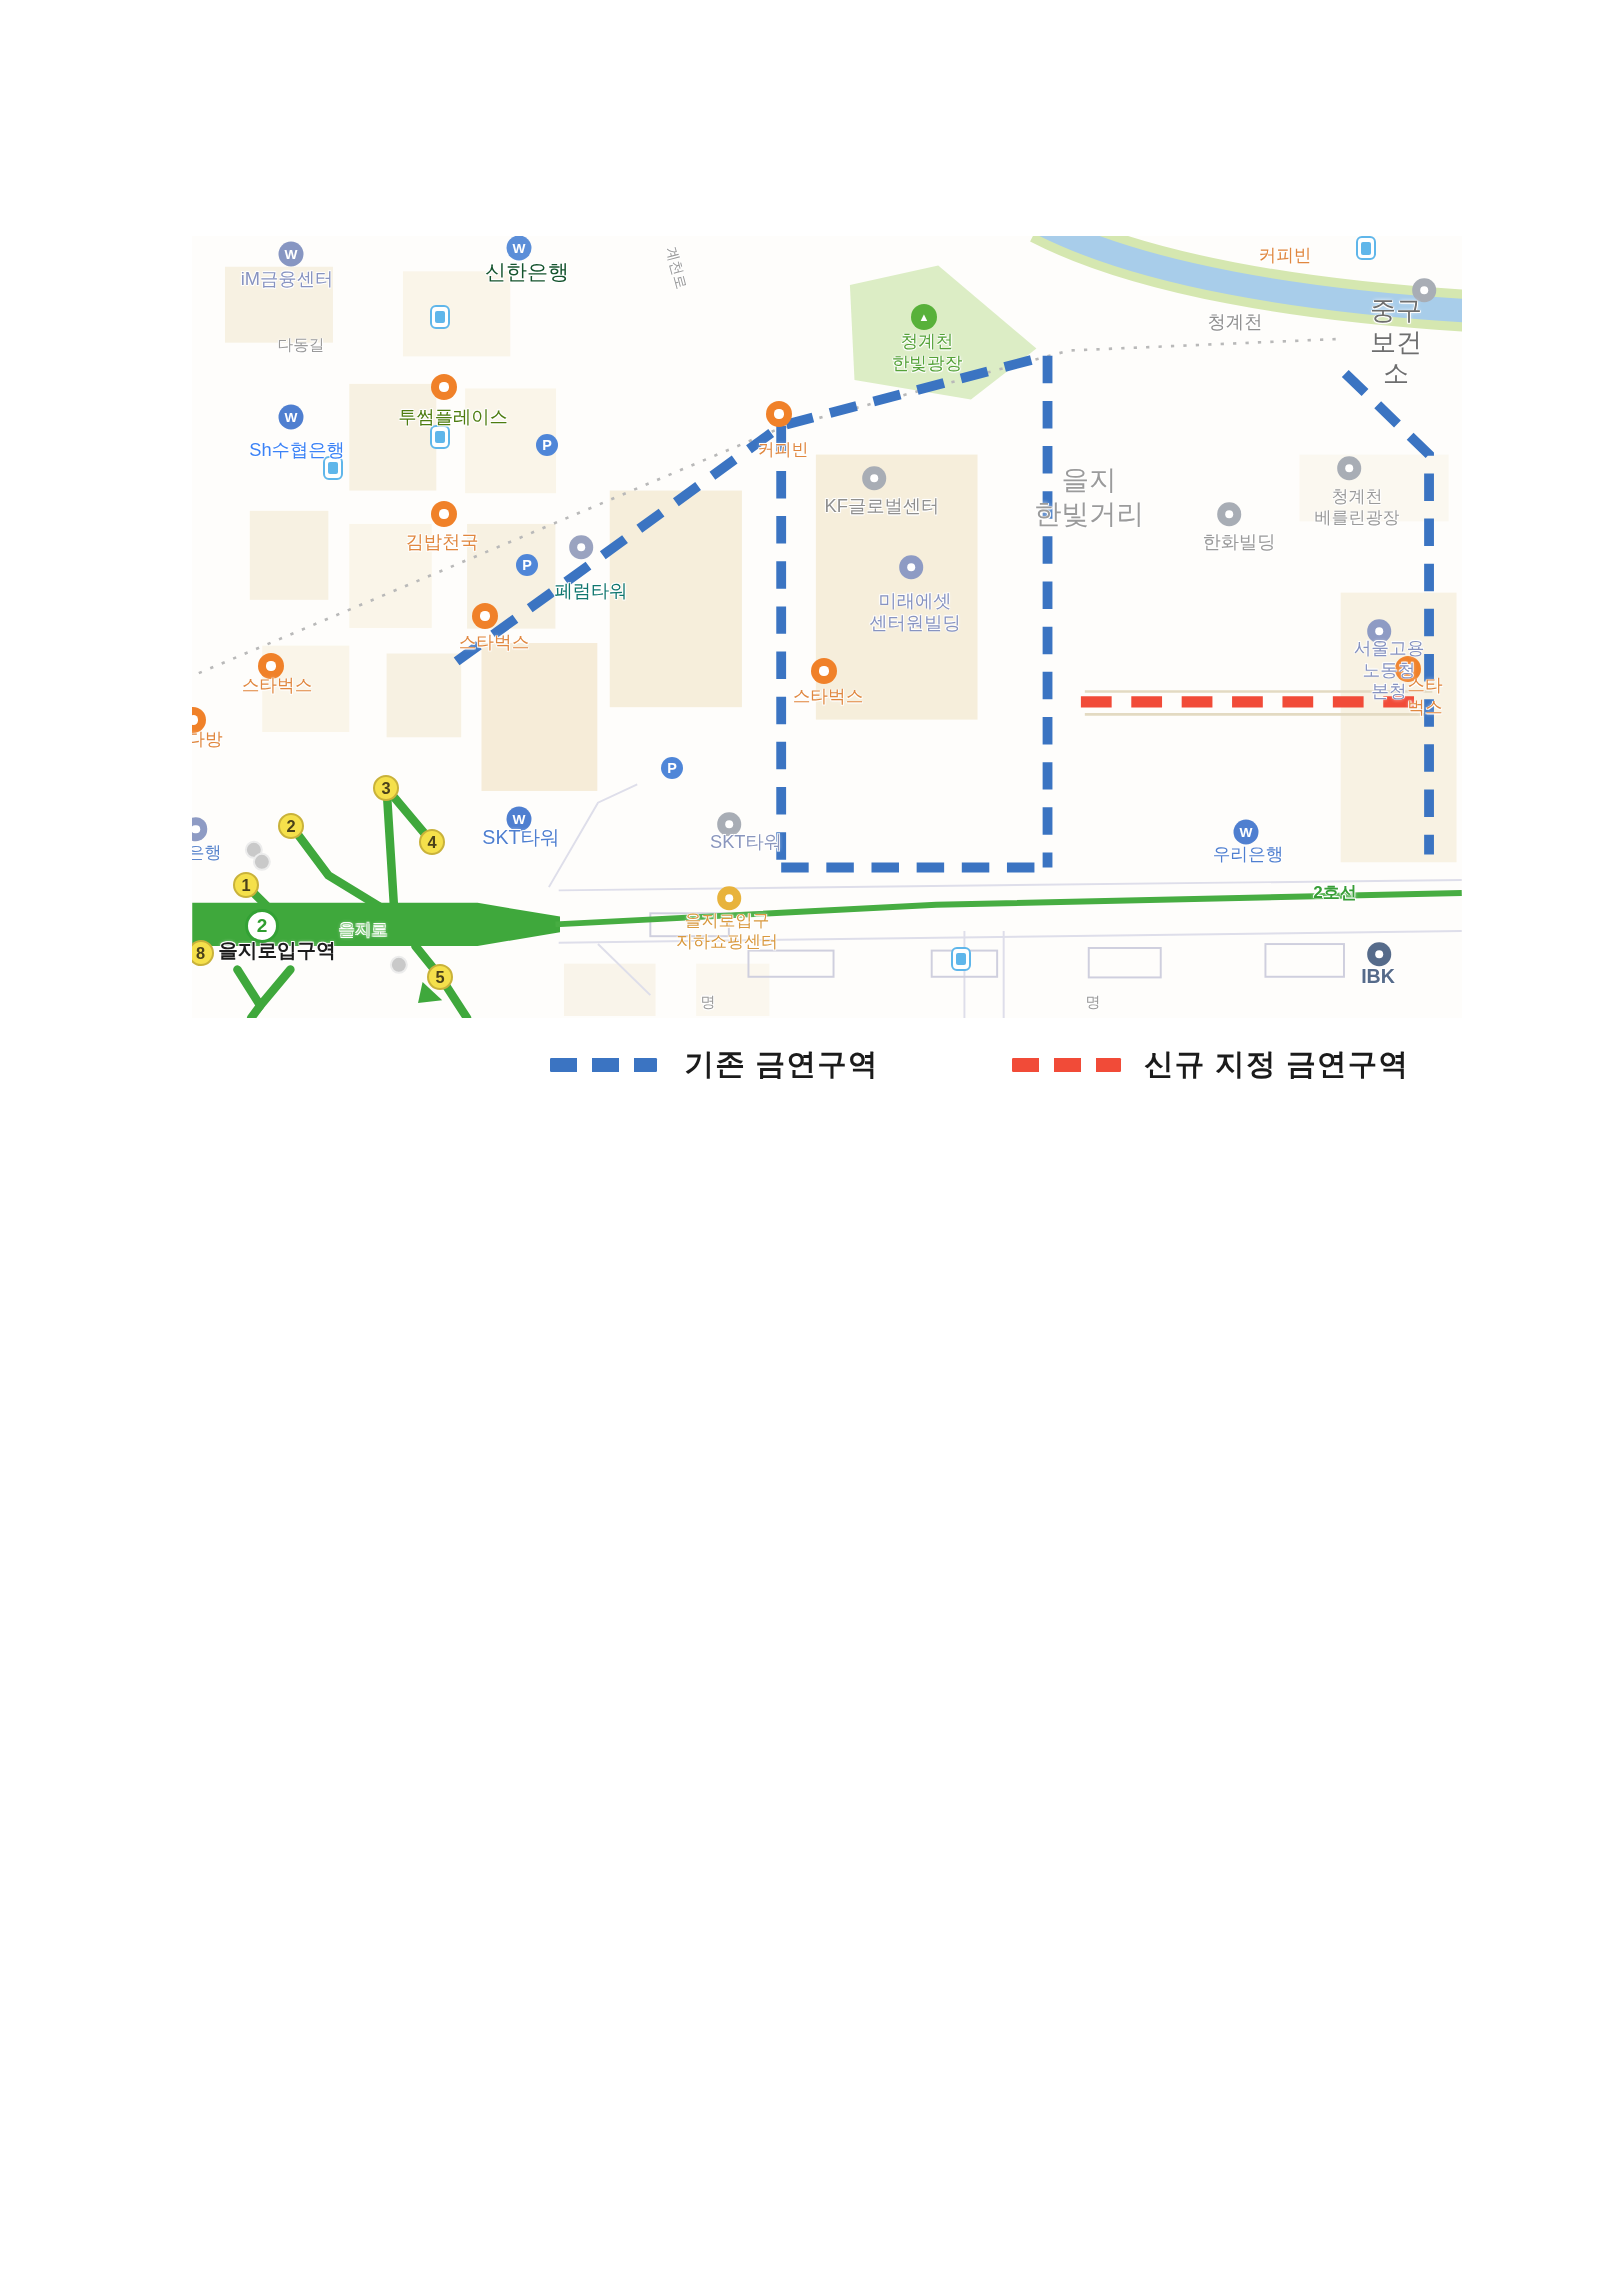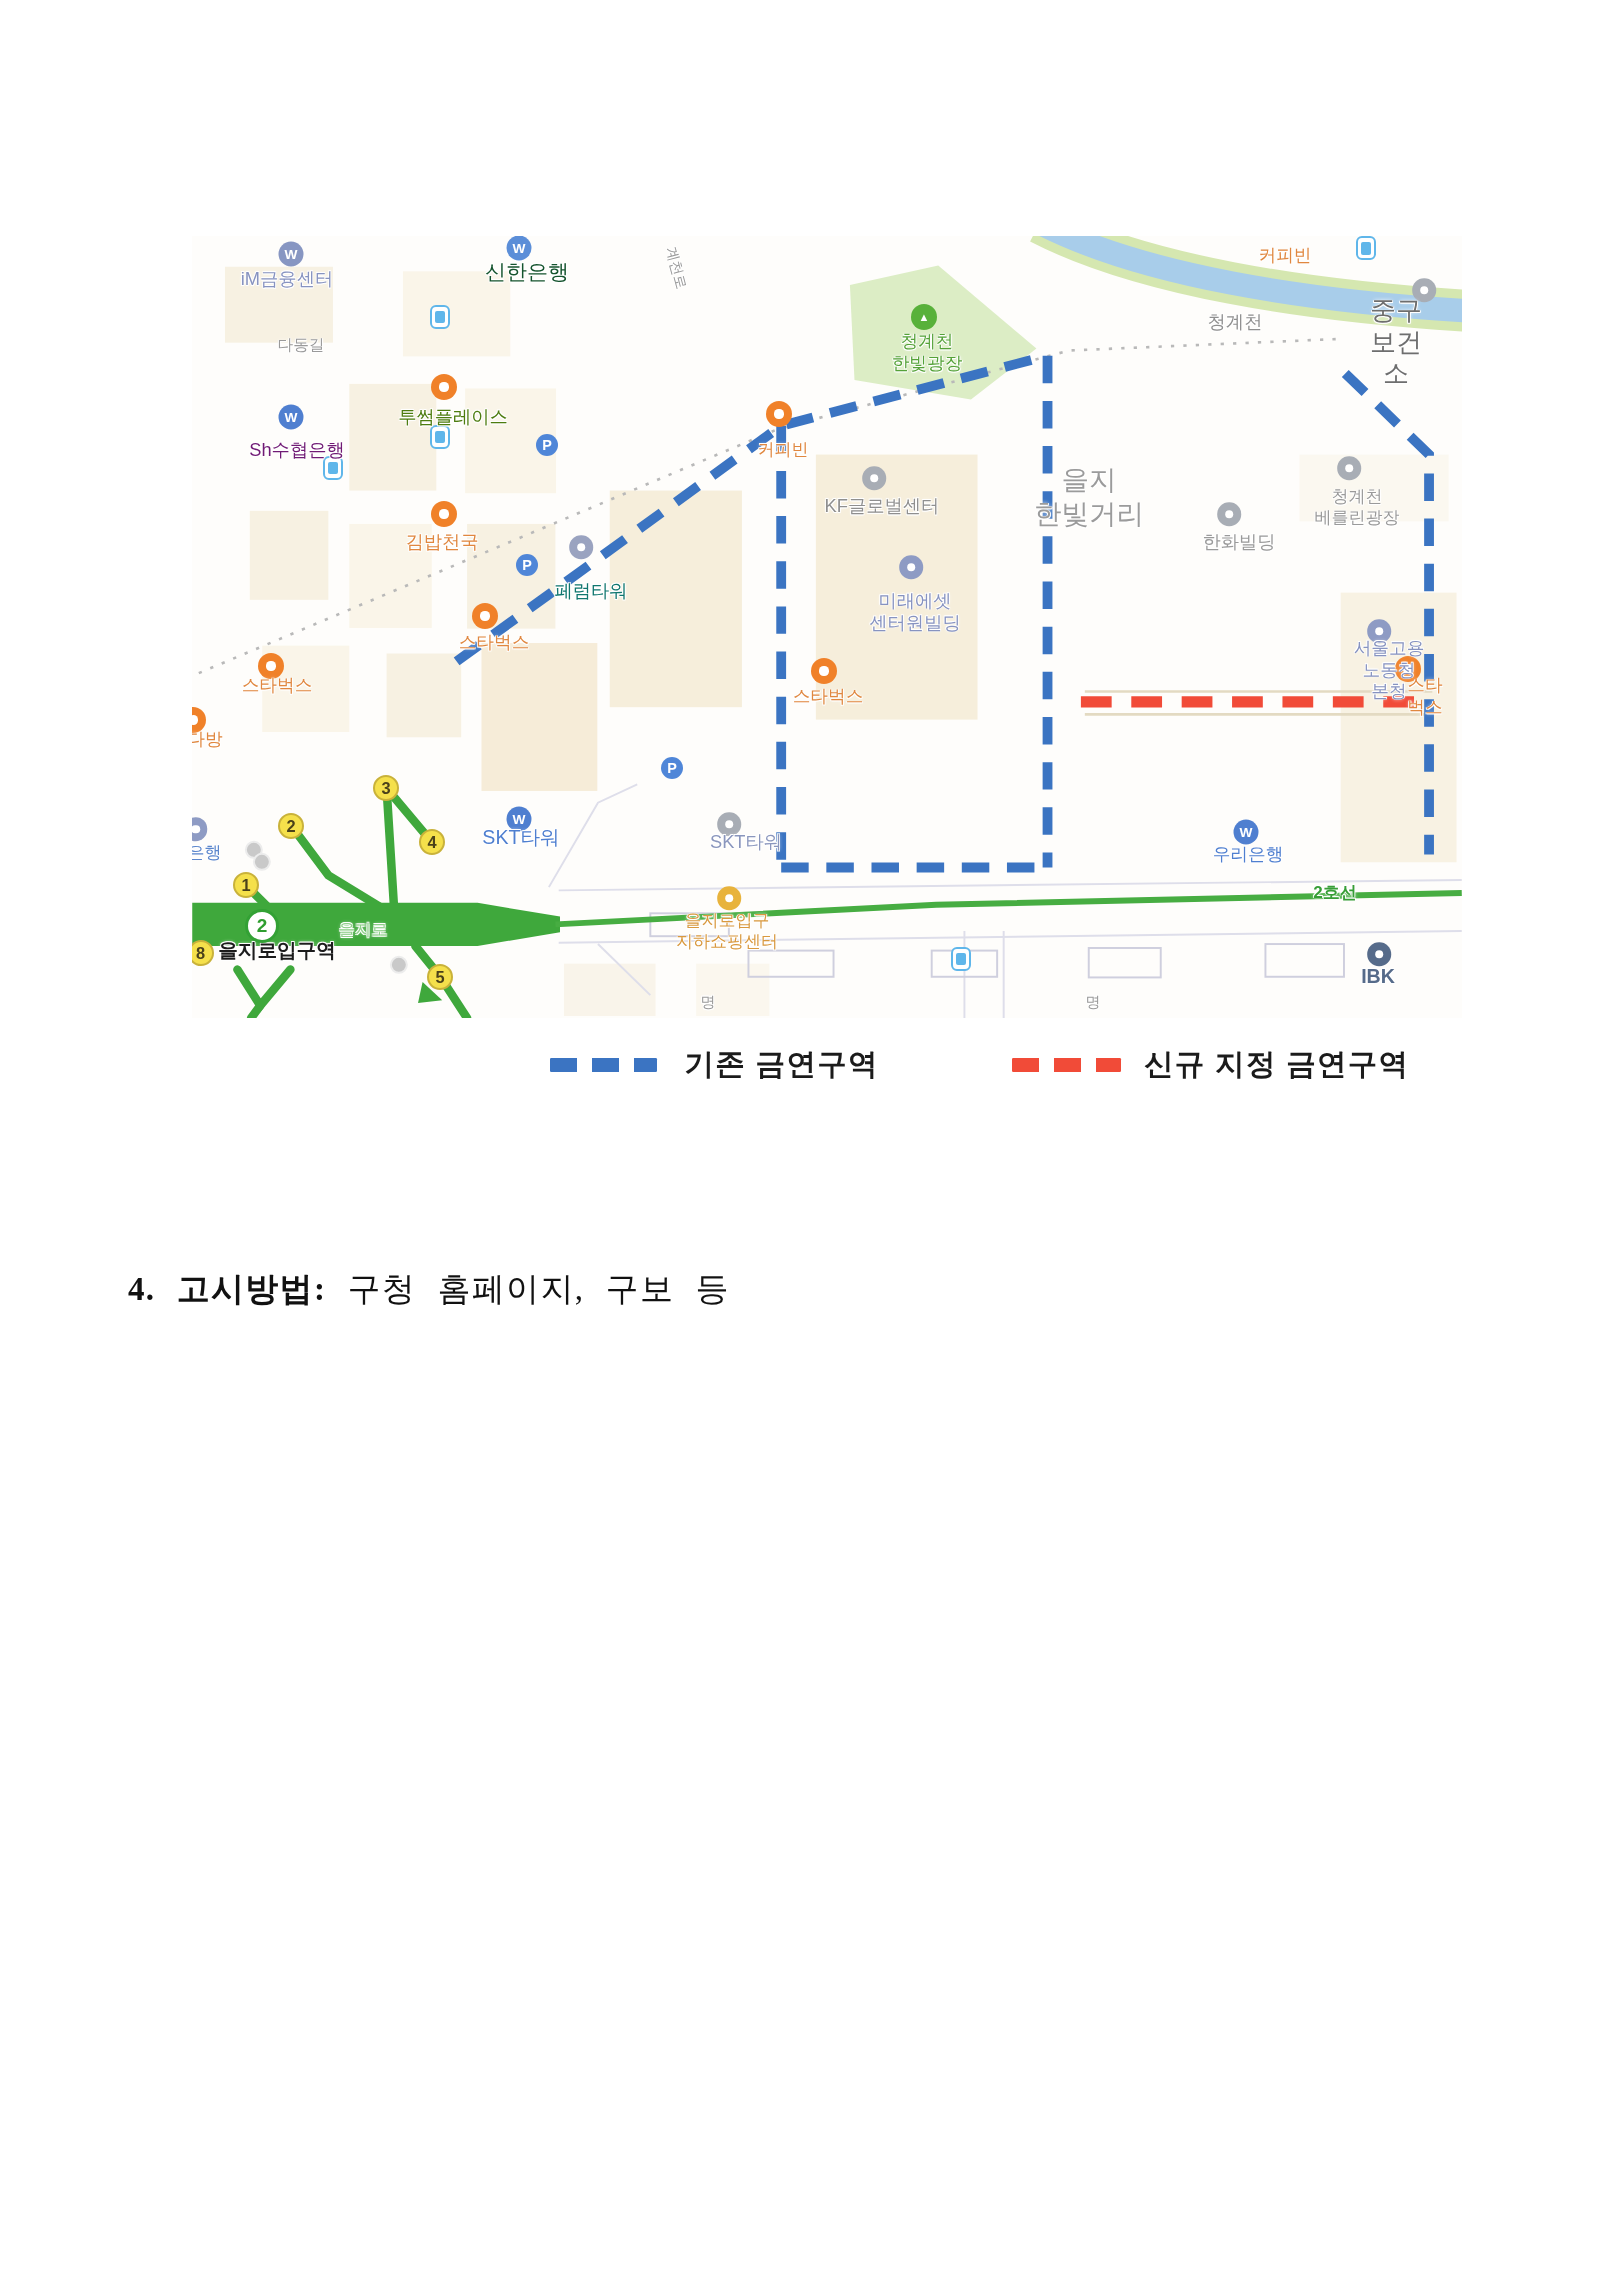--- a/index.html
+++ b/index.html
@@ -205,21 +205,21 @@
         <div class="ic ic-exit" style="left: 194px; top: 552px;">3</div>
         <div class="ic ic-exit" style="left: 240px; top: 606px;">4</div>
         <div class="ic ic-exit" style="left: 248px; top: 741px;">5</div>
         <div class="ic ic-exit" style="left: 8.5px; top: 717px;">8</div>
         <div class="ic ic-station" style="left: 70px; top: 690px;">2</div>
         <div class="maplabel" style="color: rgb(135, 147, 192); font-size: 18.3px; left: 95px; top: 43px;">iM금융센터</div>
         <div class="maplabel" style="color: #14532d; font-size: 21px; left: 335px; top: 36px;">신한은행</div>
         <div class="maplabel" style="color: rgb(154, 154, 154); font-size: 14.4px; transform: translate(-50%, -50%) rotate(75deg); left: 484px; top: 32px;">계천로</div>
         <div class="maplabel" style="color: rgb(154, 154, 154); font-size: 15.7px; left: 109px; top: 109px;">다동길</div>
         <div class="maplabel" style="color: #4d7c0f; font-size: 18.3px; left: 261px; top: 181px;">투썸플레이스</div>
-        <div class="maplabel" style="color: #701a75; font-size: 18.3px; left: 105px; top: 214px;">Sh수협은행</div>
+        <div class="maplabel" style="color: #3b82f6; font-size: 18.3px; left: 105px; top: 214px;">Sh수협은행</div>
         <div class="maplabel" style="color: rgb(224, 135, 63); font-size: 18.3px; left: 250px; top: 306px;">김밥천국</div>
         <div class="maplabel" style="color: rgb(224, 135, 63); font-size: 17.7px; left: 302px; top: 407px;">스타벅스</div>
         <div class="maplabel" style="color: rgb(224, 135, 63); font-size: 17.7px; left: 85px; top: 450px;">스타벅스</div>
         <div class="maplabel" style="color: rgb(224, 135, 63); font-size: 17.7px; left: 13px; top: 504px;">다방</div>
         <div class="maplabel" style="color: rgb(224, 135, 63); font-size: 17px; left: 591px; top: 214px;">커피빈</div>
         <div class="maplabel" style="color: rgb(224, 135, 63); font-size: 17.7px; left: 1093px; top: 20px;">커피빈</div>
         <div class="maplabel" style="color: rgb(143, 143, 143); font-size: 18.3px; left: 1043px; top: 86px;">청계천</div>
         <div class="maplabel" style="color: rgb(110, 110, 110); font-size: 26px; left: 1204px; top: 107px;">중구보건소</div>
         <div class="maplabel" style="color: rgb(85, 162, 56); font-size: 17.7px; left: 735px; top: 117px;">청계천
 한빛광장</div>
@@ -255,18 +255,15 @@
     <div class="legend-item" style="left:550px;top:1045px;">
       <span class="dash-swatch" id="swatch-existing" style="width: 107px; margin-right: 27.5px; background: repeating-linear-gradient(90deg, rgb(59, 116, 194) 0px, rgb(59, 116, 194) 27.5px, transparent 27.5px, transparent 42px);"></span>
       <span class="legend-label">기존 금연구역</span>
     </div>
     <div class="legend-item" style="left:1012px;top:1045px;">
       <span class="dash-swatch" id="swatch-new" style="width: 109px; margin-right: 23px; background: repeating-linear-gradient(90deg, rgb(241, 75, 56) 0px, rgb(241, 75, 56) 27.5px, transparent 27.5px, transparent 42px);"></span>
       <span class="legend-label">신규 지정 금연구역</span>
     </div>
   </div>
 
-  <div class="sec sec4">
-    <span class="b">4. 고시방법:</span><span> 구청 홈페이지, 구보 등</span>
-  </div>
 
 </div>
 
 
 </body></html>

